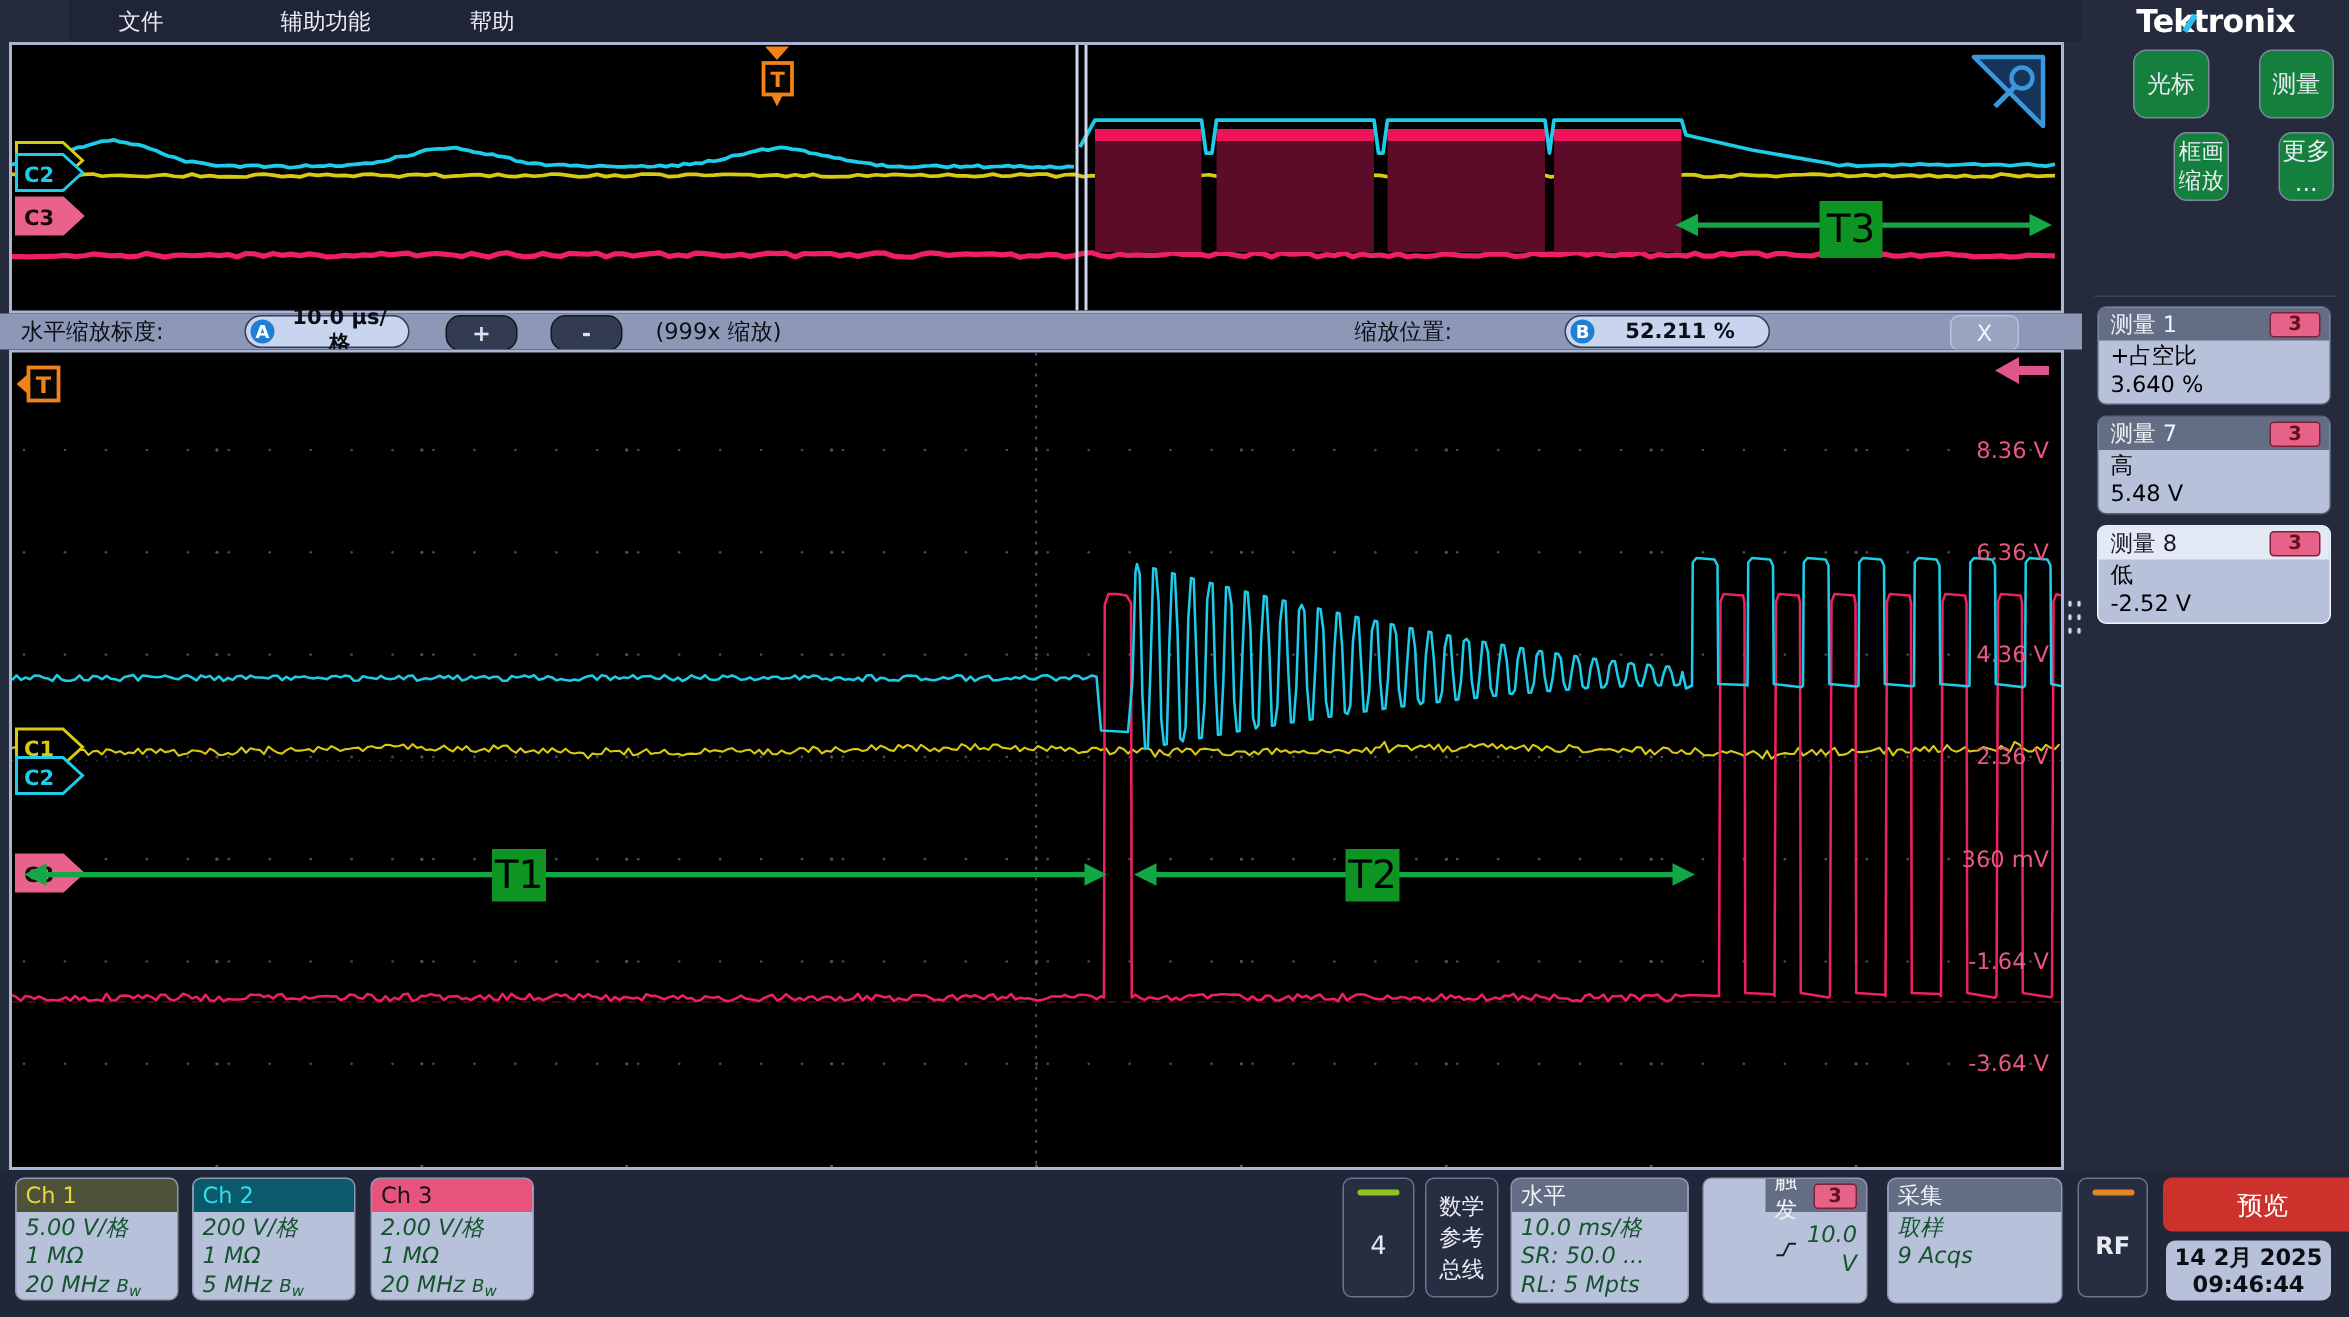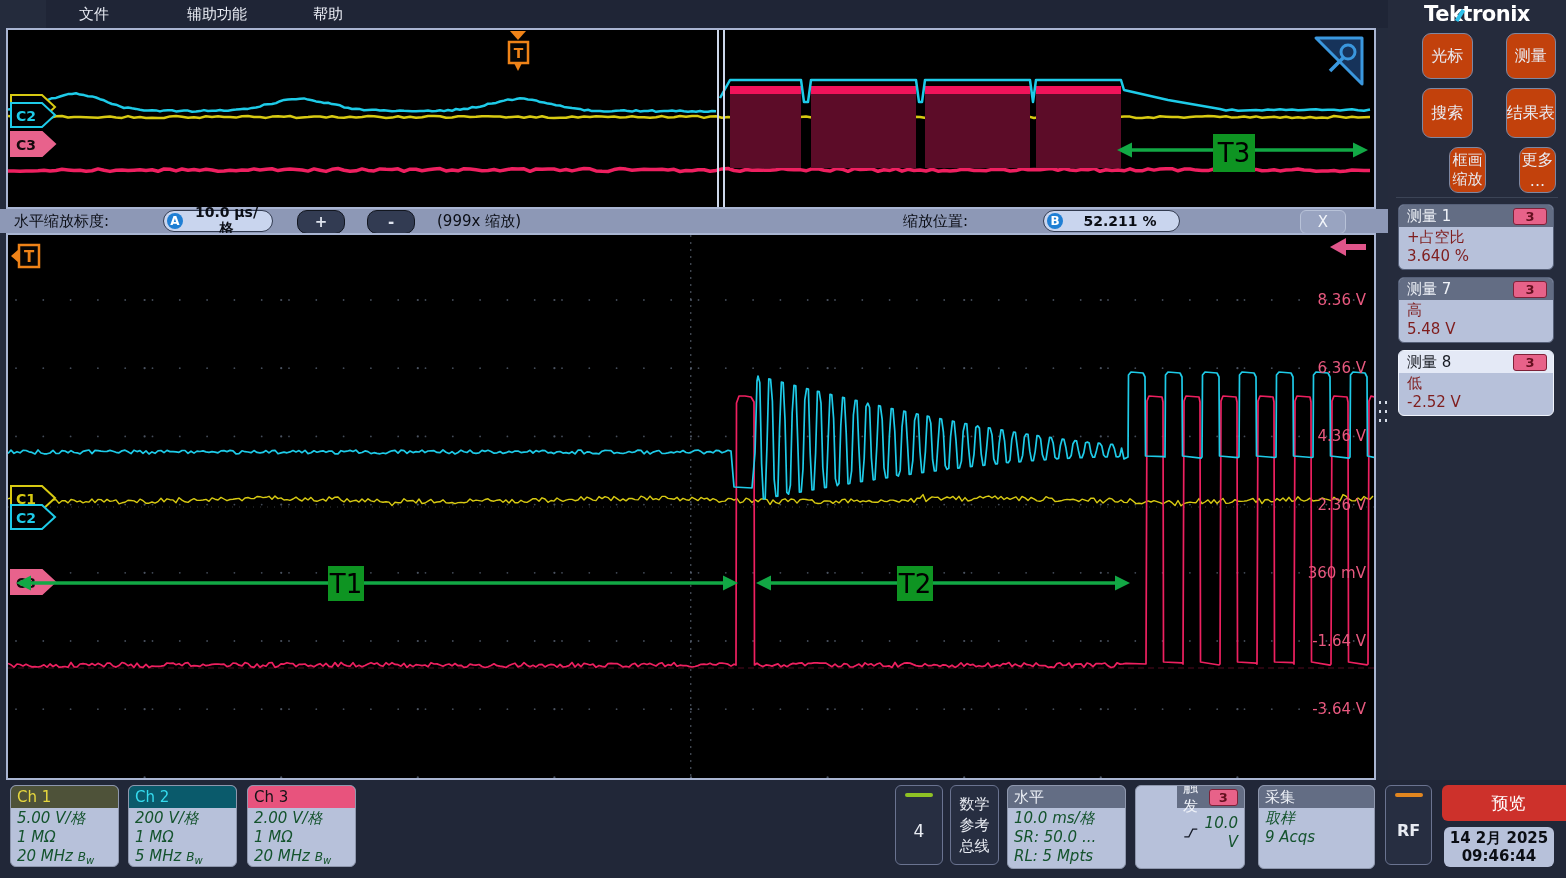--- a/index.html
+++ b/index.html
@@ -25,33 +25,33 @@
         display:flex;align-items:center;justify-content:center;margin-right:8px;}
   .pill .val{flex:1;text-align:center;font-size:14px;font-weight:bold;color:#0b0e15;}
   .zbtn{background:#323b52;border:1px solid #12161f;border-radius:10px;color:#dfe4ee;font-size:15px;font-weight:bold;justify-content:center;}
   .xbtn{background:#99a4c1;border:1px solid #b8c2d8;border-radius:6px;color:#f2f5fa;font-size:15px;justify-content:center;}
   
   #sidebar{left:1388px;top:0;width:178px;height:780px;background:#252b3c;}
   #logo{position:absolute;left:0;top:2px;width:100%;text-align:center;color:#fff;font-size:21px;font-weight:bold;letter-spacing:-0.5px;}
   #logo-slash{position:absolute;left:calc(50% - 19px);top:7px;width:4px;height:13px;background:#2cc0ea;transform:rotate(32deg);}
   .sb-grid{position:absolute;left:10px;top:33px;width:158px;display:flex;flex-direction:column;gap:9px;}
   .sb-row{display:flex;gap:9px;}
-  .sb-btn{flex:1;border:1.5px solid #7d87a2;border-radius:9px;background:#c2410c;color:#e8ebf2;font-size:16px;
+  .sb-btn{flex:1;border:1.5px solid #7d87a2;border-radius:9px;background:#15803d;color:#e8ebf2;font-size:16px;
           display:flex;align-items:center;justify-content:center;text-align:center;margin-left:24px;}
   .sb-btn .wrapnarrow{display:inline-block;width:48px;line-height:18px;}
   .sb-divider{position:absolute;left:8px;top:197px;width:162px;height:1px;background:#3c4456;}
   .meas-stack{position:absolute;left:10px;top:204px;width:156px;display:flex;flex-direction:column;gap:7px;}
   .meas{border-radius:6px;overflow:hidden;background:#b7c1da;border:1px solid #566078;}
   .meas-hdr{height:22px;background:#636d84;color:#eff2f8;font-size:15px;display:flex;align-items:center;padding:0 6px 0 8px;}
   .meas.selected{border:1px solid #f0f4fc;}
   .meas.selected .meas-hdr{background:#e4e9f6;color:#171a22;}
   .meas-hdr .spacer{flex:1;}
   .src-badge{width:32px;height:15px;background:#e76289;border:1px solid #7e2138;border-radius:3px;color:#64101f;
              font-size:13px;font-weight:bold;display:flex;align-items:center;justify-content:center;}
-  .meas-body{padding:1px 8px 3px 8px;color:#7f1d1d;font-size:15px;line-height:19px;border-radius:16px;}
+  .meas-body{padding:1px 8px 3px 8px;color:#000000;font-size:15px;line-height:19px;border-radius:16px;}
   
   #bottombar{left:0;top:780px;width:1566px;height:98px;background:#212738;}
   .badge{position:absolute;top:5px;border-radius:6px;overflow:hidden;background:#b7c1da;border:1px solid #8e97ad;box-sizing:border-box;}
   .badge-hdr{height:22px;font-size:15px;display:flex;align-items:center;padding:0 6px;background:#636d84;color:#eff2f8;}
   .badge-body{padding:1px 6px;color:#14532d;font-size:15px;line-height:19px;font-style:italic;}
   .hdr-ch1{background:#4e5239;color:#e6d73e;}
   .hdr-ch2{background:#0a5a6b;color:#35dcef;}
   .hdr-ch3{background:#e8537d;color:#131316;}
   .sub{font-size:10px;vertical-align:-3px;}
   .bwb{font-size:12px;}
@@ -603,26 +603,20 @@
 <div id="sidebar" class="abs">
   <div id="logo">
     <span>Tektronix</span>
     <span id="logo-slash"></span>
   </div>
   <div class="sb-grid">
     <div class="sb-row" style="height:46px;">
       <div class="sb-btn">光标</div>
       <div class="sb-btn">测量</div>
     </div>
-    <div class="sb-row" style="height:50px;">
-      <div class="sb-btn">搜索</div>
-      <div class="sb-btn">
-          <span class="wrapnarrow">结果表</span>
-        </div>
-    </div>
     <div class="sb-row" style="height:46px;padding-left:27px;">
       <div class="sb-btn" style="font-size:15px;">框画缩放</div>
       <div class="sb-btn">更多 ...</div>
     </div>
   </div>
   <div class="sb-divider"></div>
   <div class="meas-stack">
     <div class="meas">
       <div class="meas-hdr">
         <span>测量 1</span>

